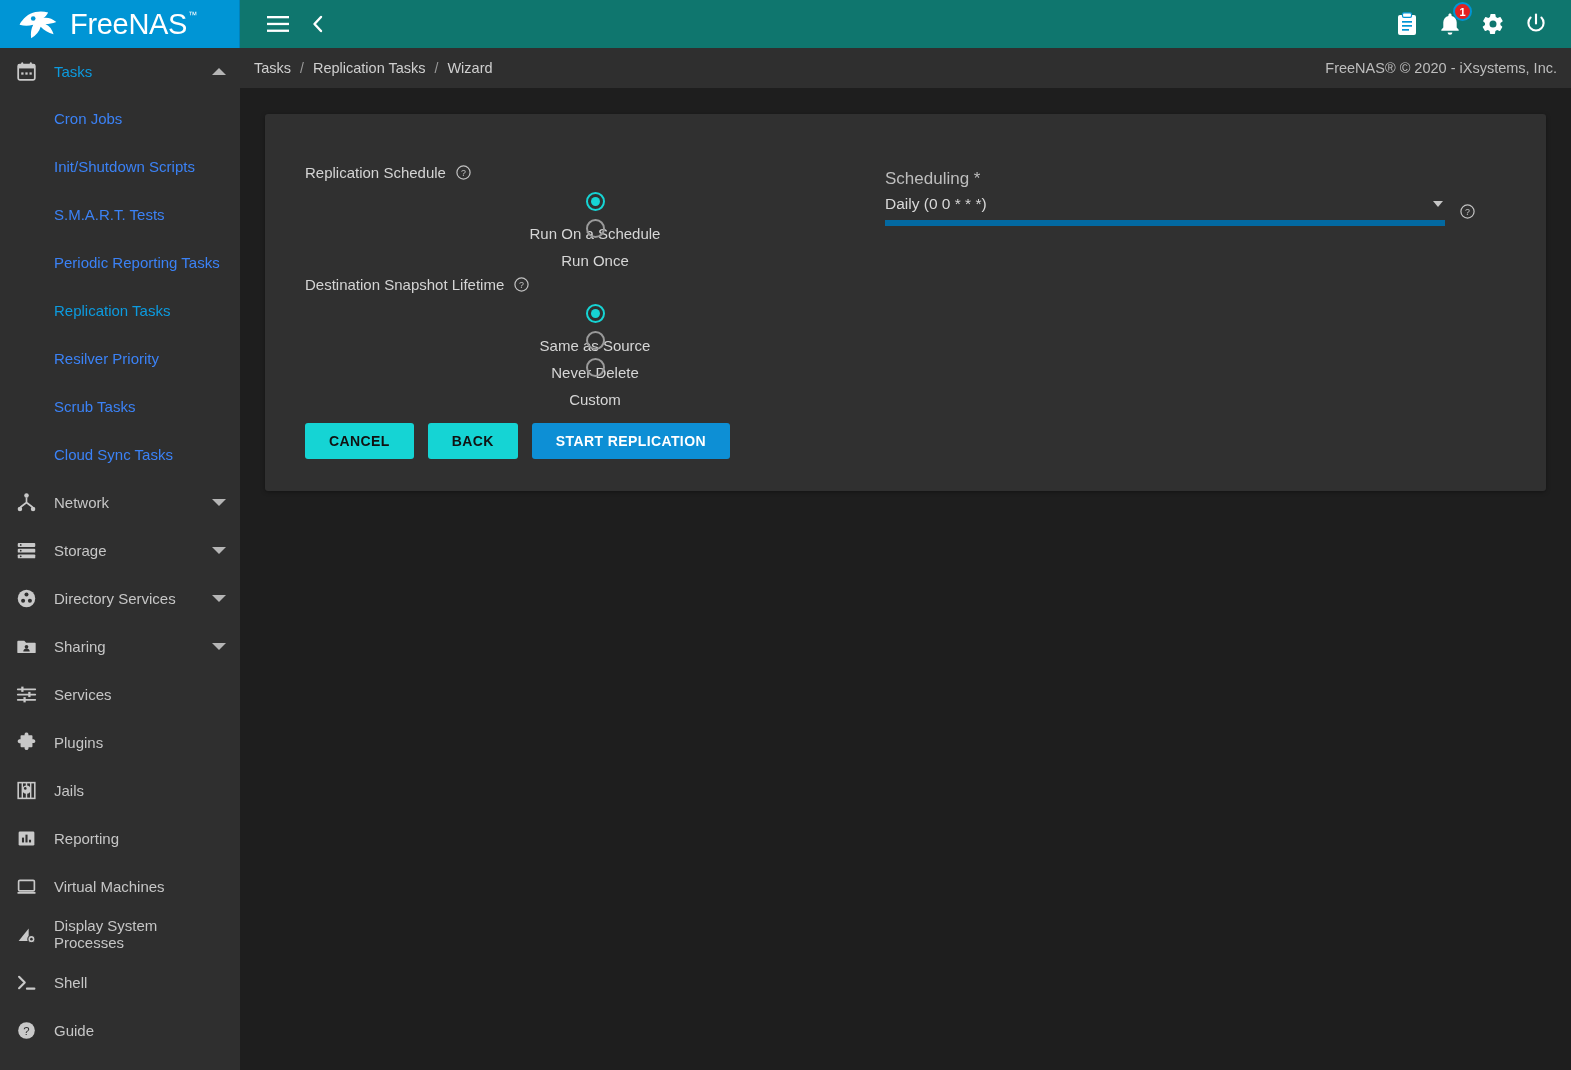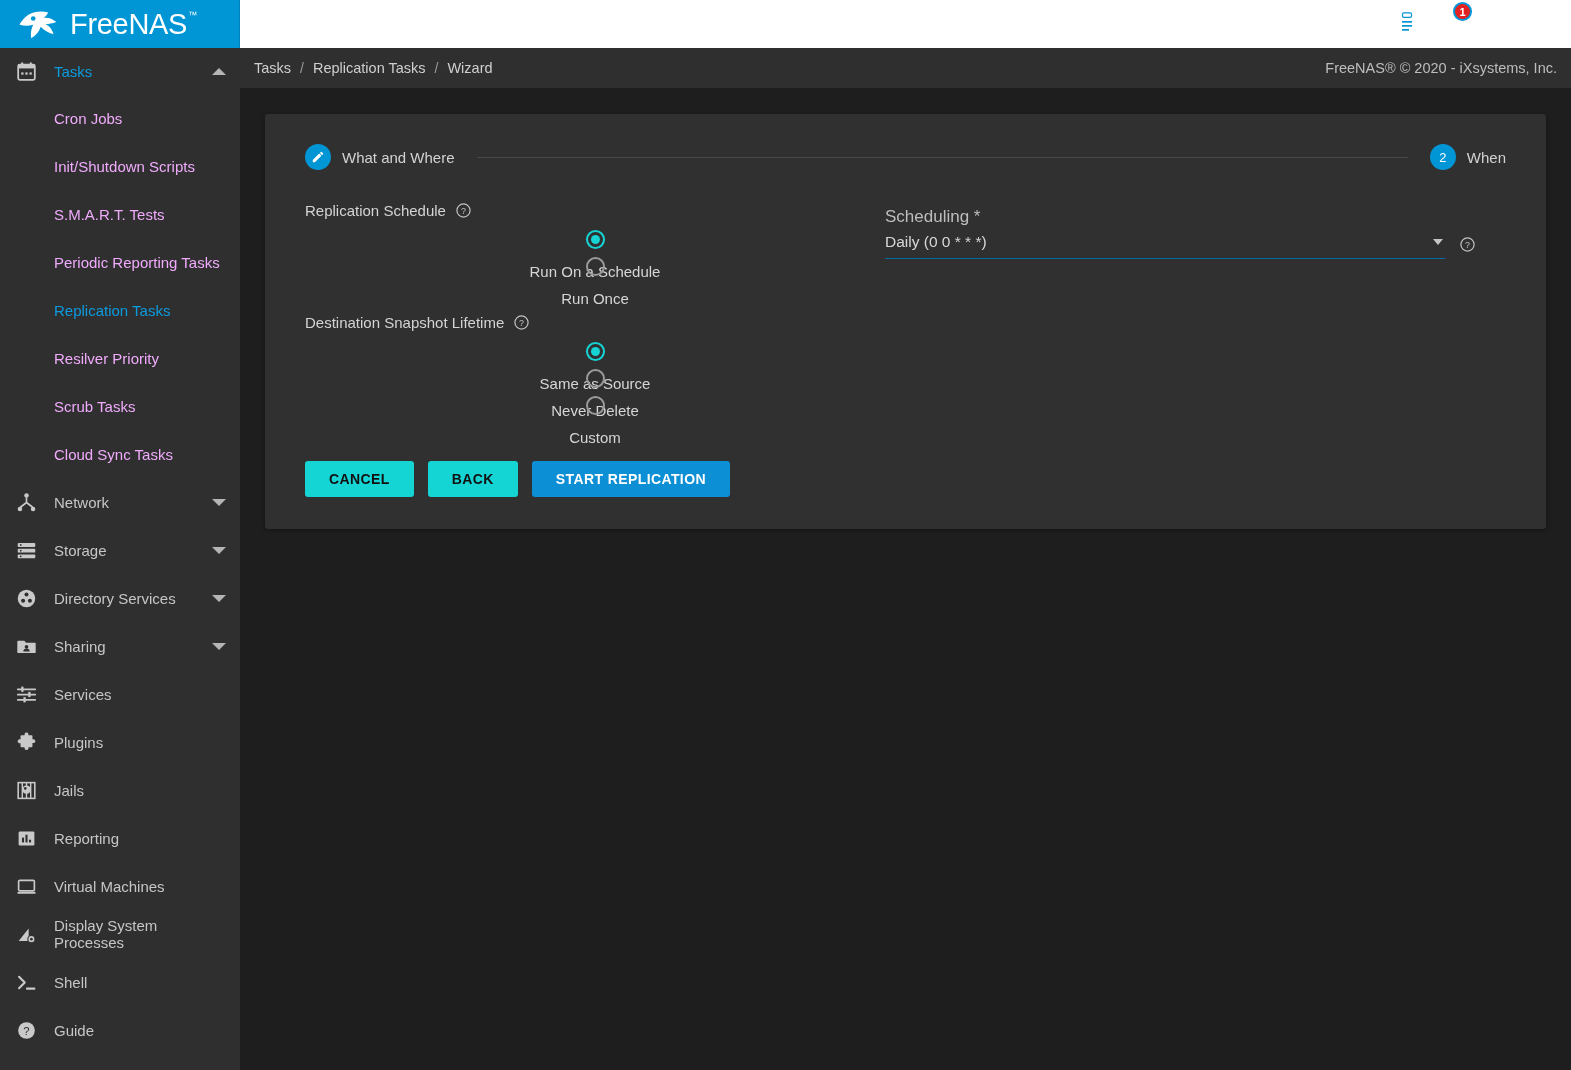--- a/index.html
+++ b/index.html
@@ -5,21 +5,21 @@
   * { box-sizing: border-box; margin: 0; padding: 0; }
   html, body {
     width: 1571px; height: 1070px;
     background: #1e1e1e;
     font-family: "Liberation Sans", sans-serif;
     overflow: hidden;
   }
   .app { position: relative; width: 1571px; height: 1070px; display: flex; flex-direction: column; }
 
   
-  .topbar { height: 48px; display: flex; flex: 0 0 48px; background: #ffffff; }
+  .topbar { height: 48px; display: flex; flex: 0 0 48px; background: #0f766e; }
   .brand {
     width: 240px; height: 48px; background: #0095d5;
     display: flex; align-items: center; padding-left: 18px; gap: 8px;
     border-right: 1px solid rgba(0,0,0,0.12);
   }
   .logo-fish { width: 44px; height: 34px; flex: 0 0 44px; }
   .brand-text { position: relative; display:flex; align-items:flex-start; }
   .brand-word { font-size: 29px; color: #fff; letter-spacing: -0.3px; line-height: 32px; font-weight: 400; }
   .brand-tm { font-size: 9px; color: #fff; line-height: 14px; margin-left: 1px; }
   .topbar-rest { flex: 1; display: flex; align-items: center; padding: 0 22px 0 18px; }
@@ -49,21 +49,21 @@
   .side-group-head {
     height: 46px; display: flex; align-items: center; padding: 0 14px 0 12px; cursor: pointer;
   }
   .side-group-head .sg-icon { width: 28px; flex: 0 0 28px; display:flex; align-items:center; justify-content:center; }
   .side-group-head .sg-label { flex: 1; font-size: 15px; color: #0c9bdf; padding-left: 14px; }
   .chev { width: 0; height: 0; border-left: 7px solid transparent; border-right: 7px solid transparent; }
   .chev-up { border-bottom: 7px solid #b5b5b5; }
   .chev-down { border-top: 7px solid #b5b5b5; }
   .sub-item {
     height: 48px; display: flex; align-items: center; padding-left: 54px;
-    font-size: 15px; color: #f0abfc; cursor: pointer;
+    font-size: 15px; color: #3b82f6; cursor: pointer;
   }
   .sub-item.active { color: #0c9bdf; }
   .nav-item {
     height: 48px; display: flex; align-items: center; padding: 0 14px 0 12px; cursor: pointer;
   }
   .nav-item .ni-icon { width: 28px; flex: 0 0 28px; display: flex; align-items: center; justify-content: center; }
   .nav-item .ni-label { flex: 1; font-size: 15px; color: #c6c6c6; padding-left: 14px; }
 
   
   .main { flex: 1; display: flex; flex-direction: column; background: #1e1e1e; min-width: 0; }
@@ -117,21 +117,21 @@
     content: ""; width: 9px; height: 9px; border-radius: 50%; background: #16d4d4;
   }
   .radio-label { font-size: 15px; color: #d6d6d6; }
   .group-gap { height: 30px; }
 
   
   .select-label { font-size: 17px; color: #bdbdbd; margin-bottom: 6px; }
   .select-wrap { display: flex; align-items: flex-end; gap: 14px; }
   .select-box {
     flex: 1; max-width: 560px; position: relative;
-    border-bottom: 1px solid #0369a1; padding-bottom: 7px;
+    border-bottom: 6px solid #0369a1; padding-bottom: 7px;
     display: flex; align-items: center; cursor: pointer;
   }
   .select-value { flex: 1; font-size: 15.5px; color: #d8d8d8; }
   .select-arrow { width: 0; height: 0; border-left: 5px solid transparent; border-right: 5px solid transparent; border-top: 6px solid #c5c5c5; margin-right: 2px; }
 
   
   .btn-row { display: flex; gap: 14px; padding-top: 38px; }
   .btn {
     height: 36px; border: none; border-radius: 3px; cursor: pointer;
     font-size: 14px; font-weight: 700; letter-spacing: 0.4px;
@@ -403,35 +403,20 @@
         <span class="bc-item">Replication Tasks</span>
         <span class="bc-sep">/</span>
         <span class="bc-item last">Wizard</span>
         <span class="bc-spacer"></span>
         <span class="copyright">FreeNAS® © 2020 - iXsystems, Inc.</span>
       </div>
 
       <div class="content">
         <div class="card">
 
-          <div class="stepper">
-            <div class="step">
-              <span class="step-circle">
-                <svg width="14" height="14" viewBox="0 0 24 24">
-                  <path fill="#fff" d="M3 17.3V21h3.7L17.8 9.9l-3.7-3.7L3 17.3zM20.7 7a1 1 0 0 0 0-1.4l-2.3-2.3a1 1 0 0 0-1.4 0l-1.8 1.8 3.7 3.7L20.7 7z"></path>
-                </svg>
-              </span>
-              <span class="step-label">What and Where</span>
-            </div>
-            <div class="step-line"></div>
-            <div class="step">
-              <span class="step-circle">2</span>
-              <span class="step-label">When</span>
-            </div>
-          </div>
 
           <div class="form-grid">
 
             <div class="col-left">
 
               <div class="field-label-row">
                 <span class="field-label">Replication Schedule</span>
                 <span class="help-ico">
                   <svg width="17" height="17" viewBox="0 0 24 24">
                     <circle cx="12" cy="12" r="9.3" fill="none" stroke="#c2c2c2" stroke-width="1.7"></circle>

